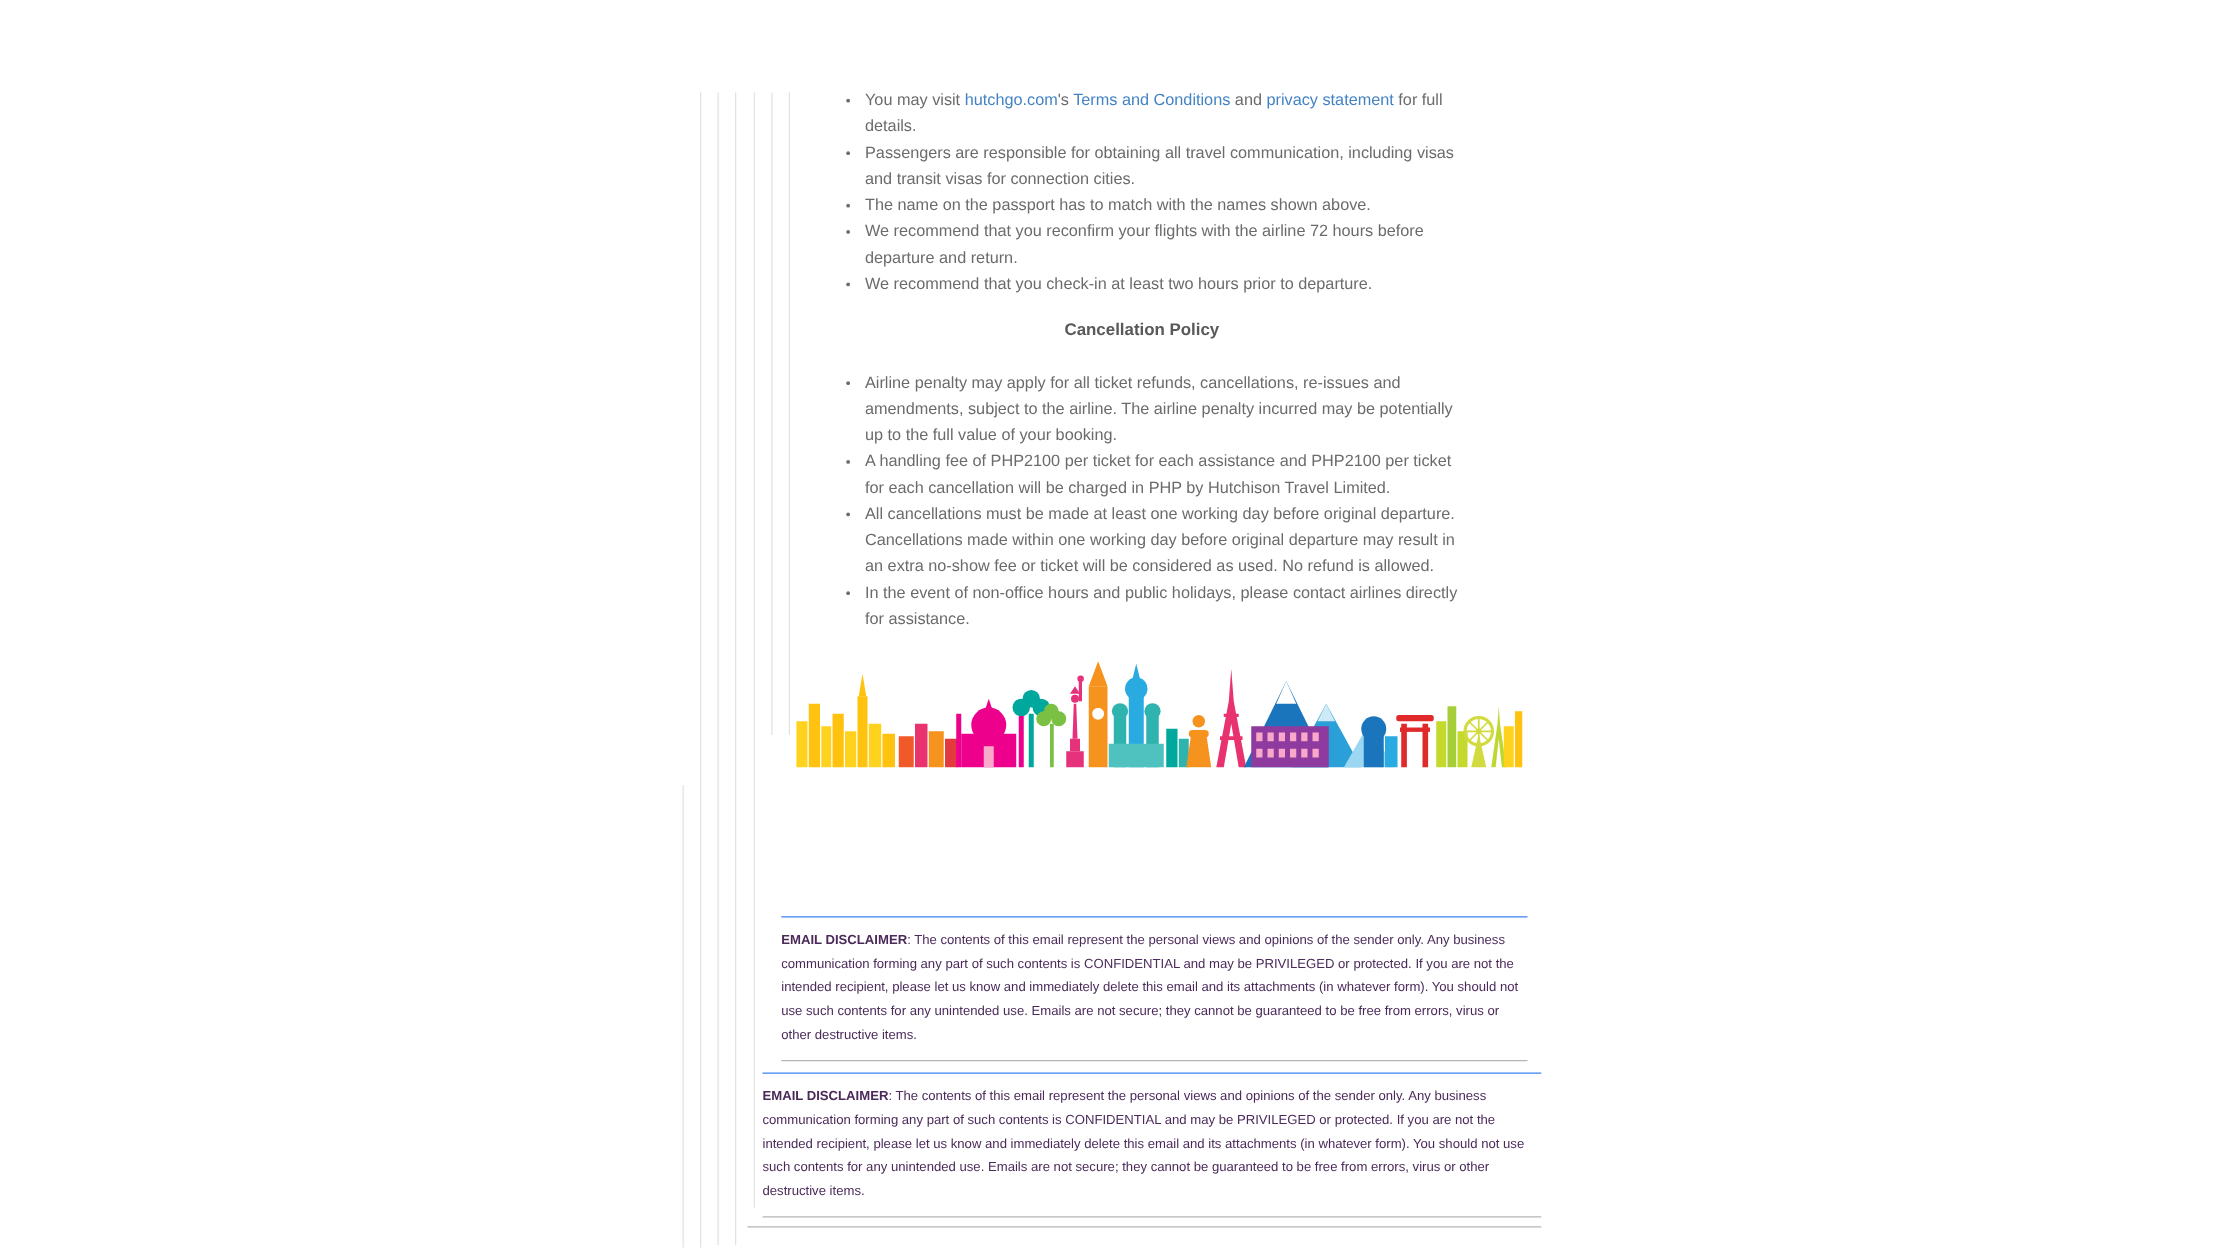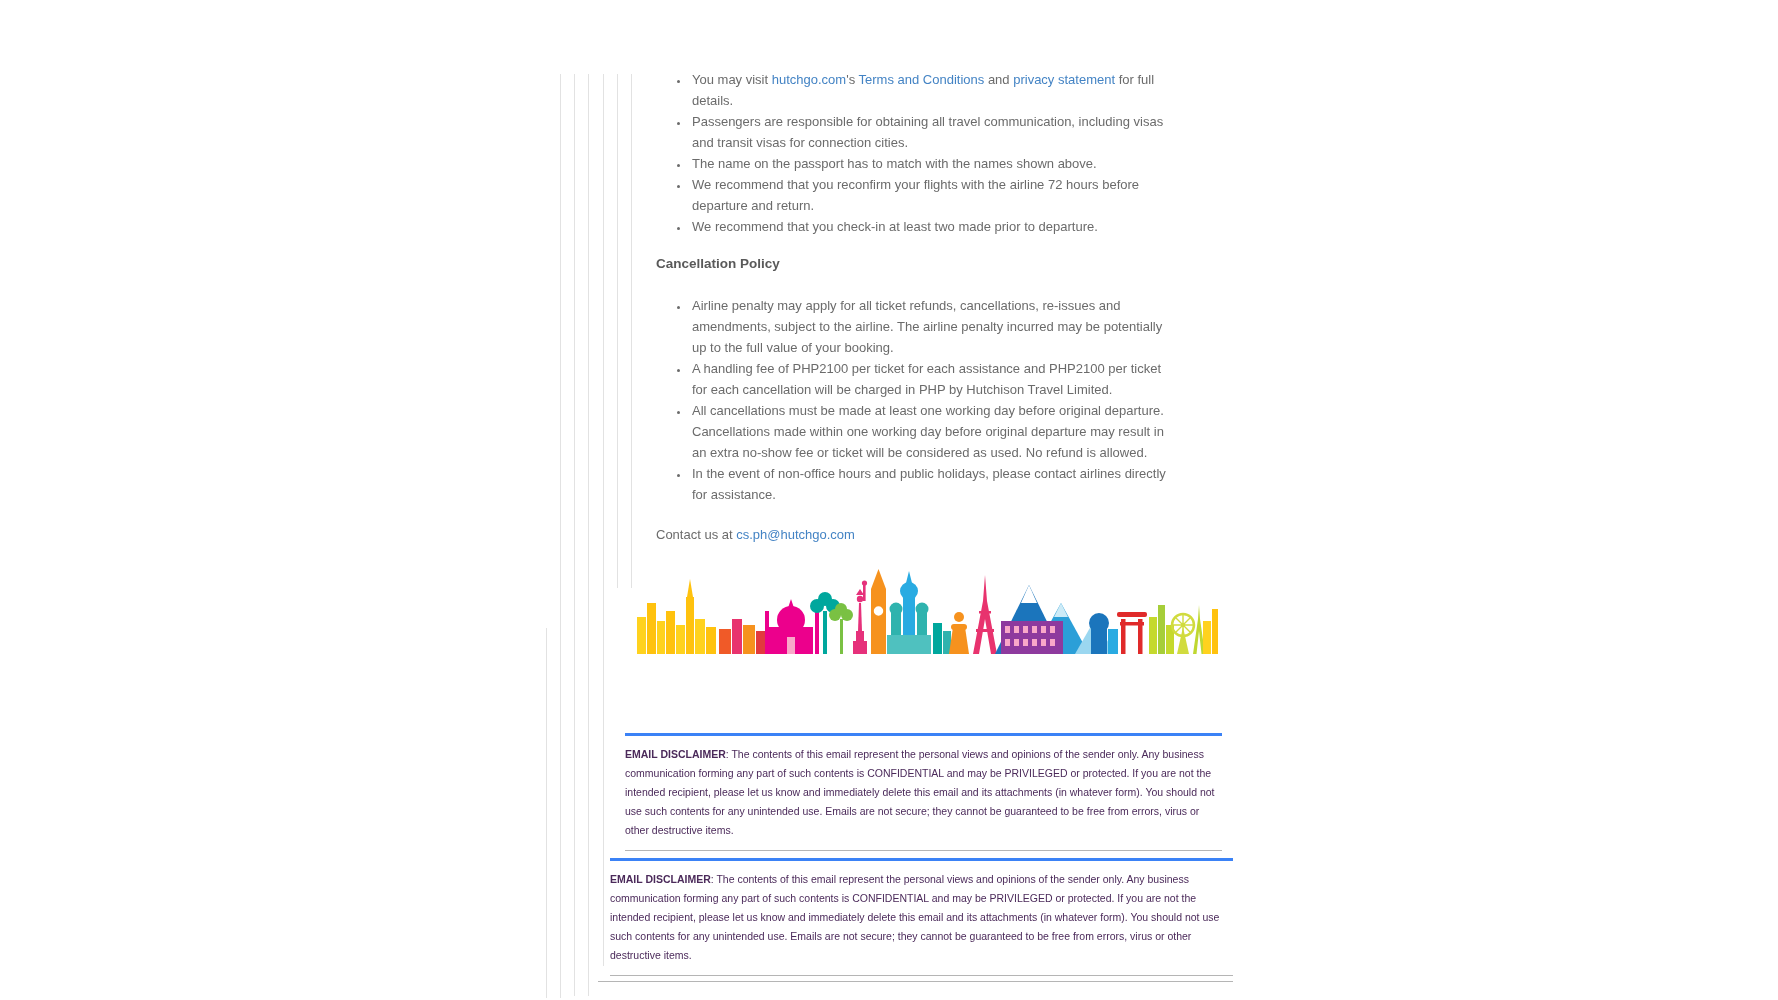--- a/index.html
+++ b/index.html
@@ -5,26 +5,26 @@
   html,body{margin:0;padding:0;background:#ffffff;}
   .page{position:relative;width:1778px;height:1000px;background:#ffffff;overflow:hidden;
         font-family:Liberation Sans, sans-serif;margin-top:36px;}
   .qline{position:absolute;width:1px;background:#e2e2e2;}
   .content{position:absolute;left:656px;top:33px;width:515px;color:#6b6b6b;
            font-size:13px;line-height:21px;}
   .content ul{margin:0;padding:0 0 0 34px;}
   .content li{padding-left:2px;}
   .content li::marker{color:#6b6b6b;font-size:11px;}
   .content a,.link{color:#4383c4;text-decoration:none;cursor:pointer;}
-  h3.sec{font-size:13.5px;color:#595959;margin:16px 0 21px 0;font-weight:bold;}
+  h3.sec{font-size:13.5px;color:#595959;margin:16px 0 21px 0;font-weight:bold;text-align:center;}
   h3.sec2{margin:18px 0 0 0;}
   p.contact{margin:19px 0 0 0;}
   .skyline{display:block;margin:16px 0 0 -19px;}
   .disclaimer{position:absolute;color:#4b2a5a;font-size:10.5px;line-height:19px;
-              border-top:3px solid #3b82f6;border-bottom:1px solid #b5b5b5;
+              border-top:1px solid #3b82f6;border-bottom:1px solid #b5b5b5;
               padding:9px 0 10px 0;}
   .disclaimer p{margin:0;}
   .disclaimer strong{font-weight:bold;}
   .d1{left:625px;top:697px;width:597px;}
   .d2{left:610px;top:822px;width:623px;}
   .hrule{position:absolute;height:1px;background:#b5b5b5;}
 </style>
 </head>
 <body>
 
@@ -38,34 +38,33 @@
   <div class="qline" style="left:617px;top:38px;height:514px;"></div>
   <div class="qline" style="left:631px;top:38px;height:514px;"></div>
 
   <div class="content">
 
     <ul>
       <li><span>You may visit </span><a class="link">hutchgo.com</a><span>'s </span><a class="link">Terms and Conditions</a><span> and </span><a class="link">privacy statement</a><span> for full details.</span></li>
       <li>Passengers are responsible for obtaining all travel communication, including visas and transit visas for connection cities.</li>
       <li>The name on the passport has to match with the names shown above.</li>
       <li>We recommend that you reconfirm your flights with the airline 72 hours before departure and return.</li>
-      <li>We recommend that you check-in at least two made prior to departure.</li>
+      <li>We recommend that you check-in at least two hours prior to departure.</li>
     </ul>
 
     <h3 class="sec">Cancellation Policy</h3>
 
     <ul>
       <li>Airline penalty may apply for all ticket refunds, cancellations, re-issues and amendments, subject to the airline. The airline penalty incurred may be potentially up to the full value of your booking.</li>
       <li>A handling fee of PHP2100 per ticket for each assistance and PHP2100 per ticket for each cancellation will be charged in PHP by Hutchison Travel Limited.</li>
       <li>All cancellations must be made at least one working day before original departure. Cancellations made within one working day before original departure may result in an extra no-show fee or ticket will be considered as used. No refund is allowed.</li>
       <li>In the event of non-office hours and public holidays, please contact airlines directly for assistance.</li>
     </ul>
 
 
-    <p class="contact"><span>Contact us at </span><a class="link">cs.ph@hutchgo.com</a></p>
 
     <svg class="skyline" width="581" height="93" viewBox="0 0 581 93">
 
       <g fill="#FFD21E">
         <rect x="0" y="56" width="9" height="37"></rect>
           <rect x="20" y="60" width="8" height="33"></rect>
         <rect x="39" y="64" width="9" height="29"></rect>
           <rect x="58" y="58" width="10" height="35"></rect>
       </g>
       <g fill="#FFC20E">

